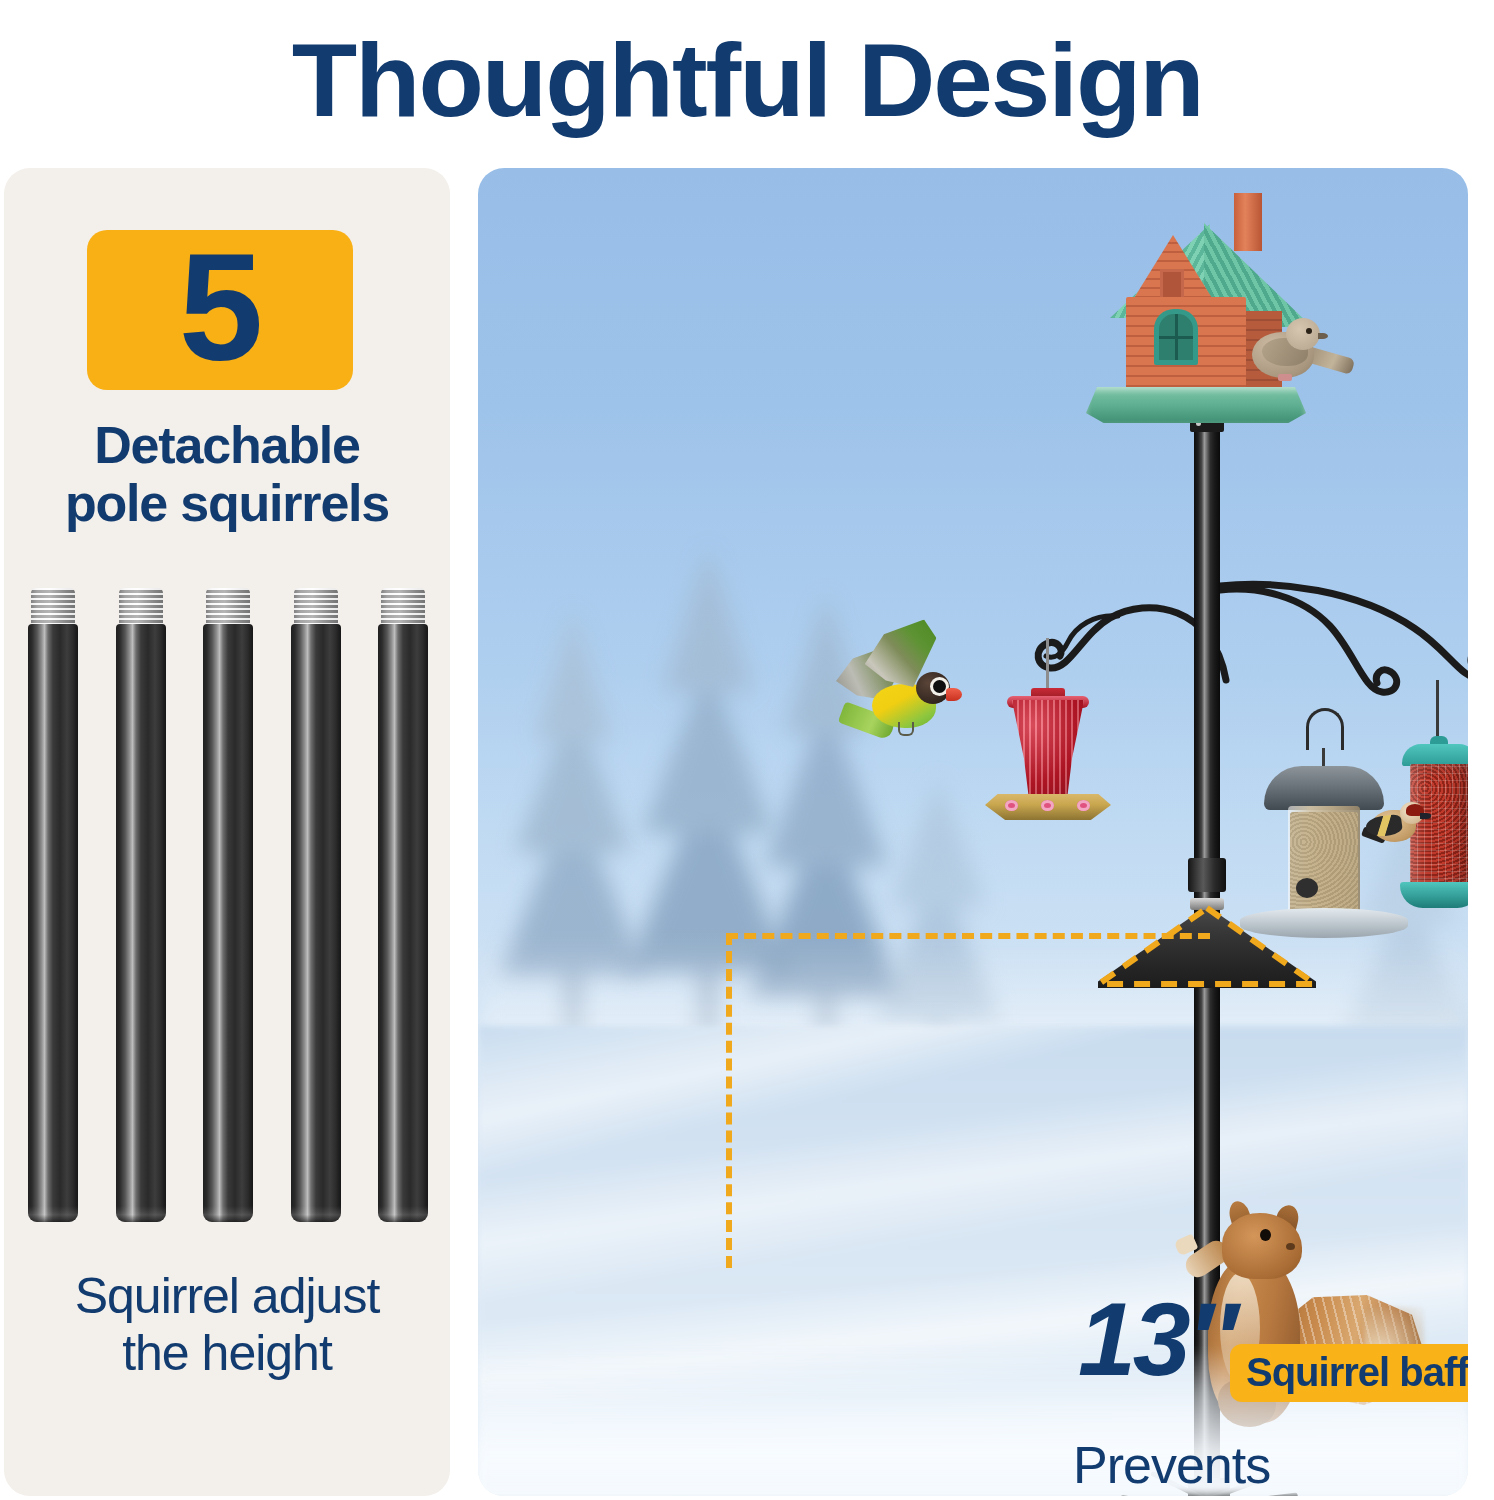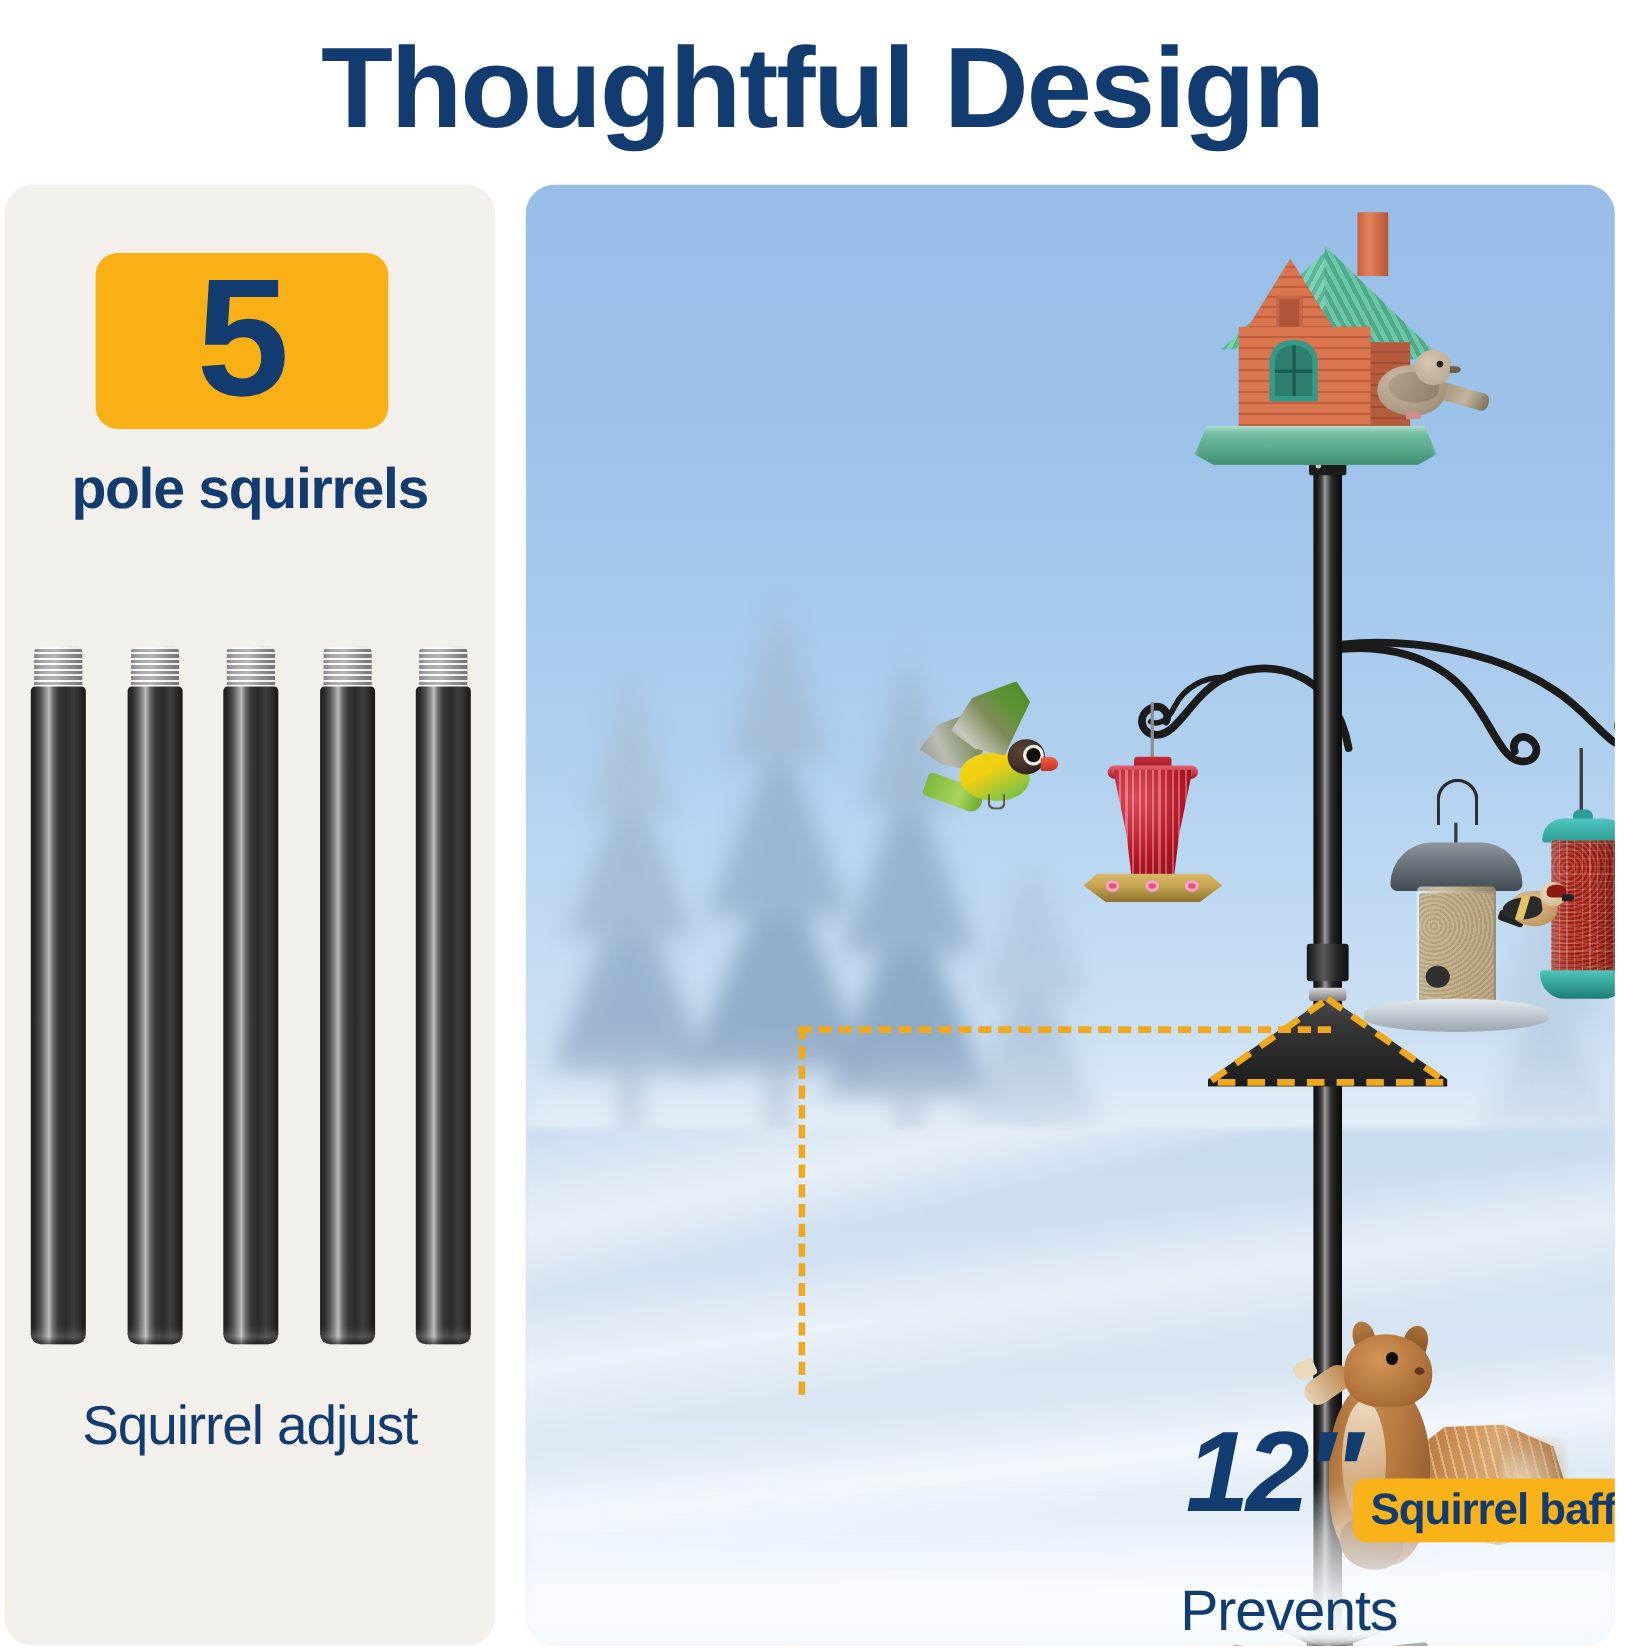--- a/index.html
+++ b/index.html
@@ -475,20 +475,21 @@
   <div id="title">Thoughtful Design</div>
 </div>
 
 <div id="left-panel">
 
   <div id="badge-5">
     <span id="badge-5-num">5</span>
   </div>
 
   <div id="left-heading">
+    <div>Detachable</div>
     <div>pole squirrels</div>
   </div>
 
   <div id="poles">
     <div class="pole-section">
       <div class="pole-thread"></div>
       <div class="pole-body"></div>
     </div>
     <div class="pole-section">
       <div class="pole-thread"></div>
@@ -503,20 +504,21 @@
       <div class="pole-body"></div>
     </div>
     <div class="pole-section">
       <div class="pole-thread"></div>
       <div class="pole-body"></div>
     </div>
   </div>
 
   <div id="left-caption">
     <div>Squirrel adjust</div>
+    <div>the height</div>
   </div>
 </div>
 
 <div id="right-panel">
 
   <div class="tree" style="left:20px; height:560px; width:150px;">
     <div class="trunk"></div>
     <div class="tier" style="bottom:34%; border-left-width:74px; border-right-width:74px; border-bottom:180px solid #8FAAC6;"></div>
     <div class="tier" style="bottom:56%; border-left-width:58px; border-right-width:58px; border-bottom:150px solid #9DB6CE;"></div>
     <div class="tier" style="bottom:76%; border-left-width:40px; border-right-width:40px; border-bottom:130px solid #A9C0D6;"></div>
@@ -677,20 +679,20 @@
     <div class="hub"></div>
     <div class="leg" style="left:2px;  top:44px; width:92px; transform:rotate(9deg);"></div>
     <div class="leg" style="left:88px; top:40px; width:92px; transform:rotate(-7deg);"></div>
     <div class="leg" style="left:30px; top:26px; width:62px; transform:rotate(26deg);"></div>
     <div class="leg" style="left:88px; top:28px; width:62px; transform:rotate(-20deg);"></div>
 
   </div>
 
   <div id="snow-fg"></div>
 
-  <div id="label-12">12″</div>
+  <div id="label-12">13″</div>
   <div id="pill-baffle">Squirrel baffle</div>
   <div id="right-caption">
     <div>Prevents squirrels</div>
 
   </div>
 
 </div>
 
 </body></html>

